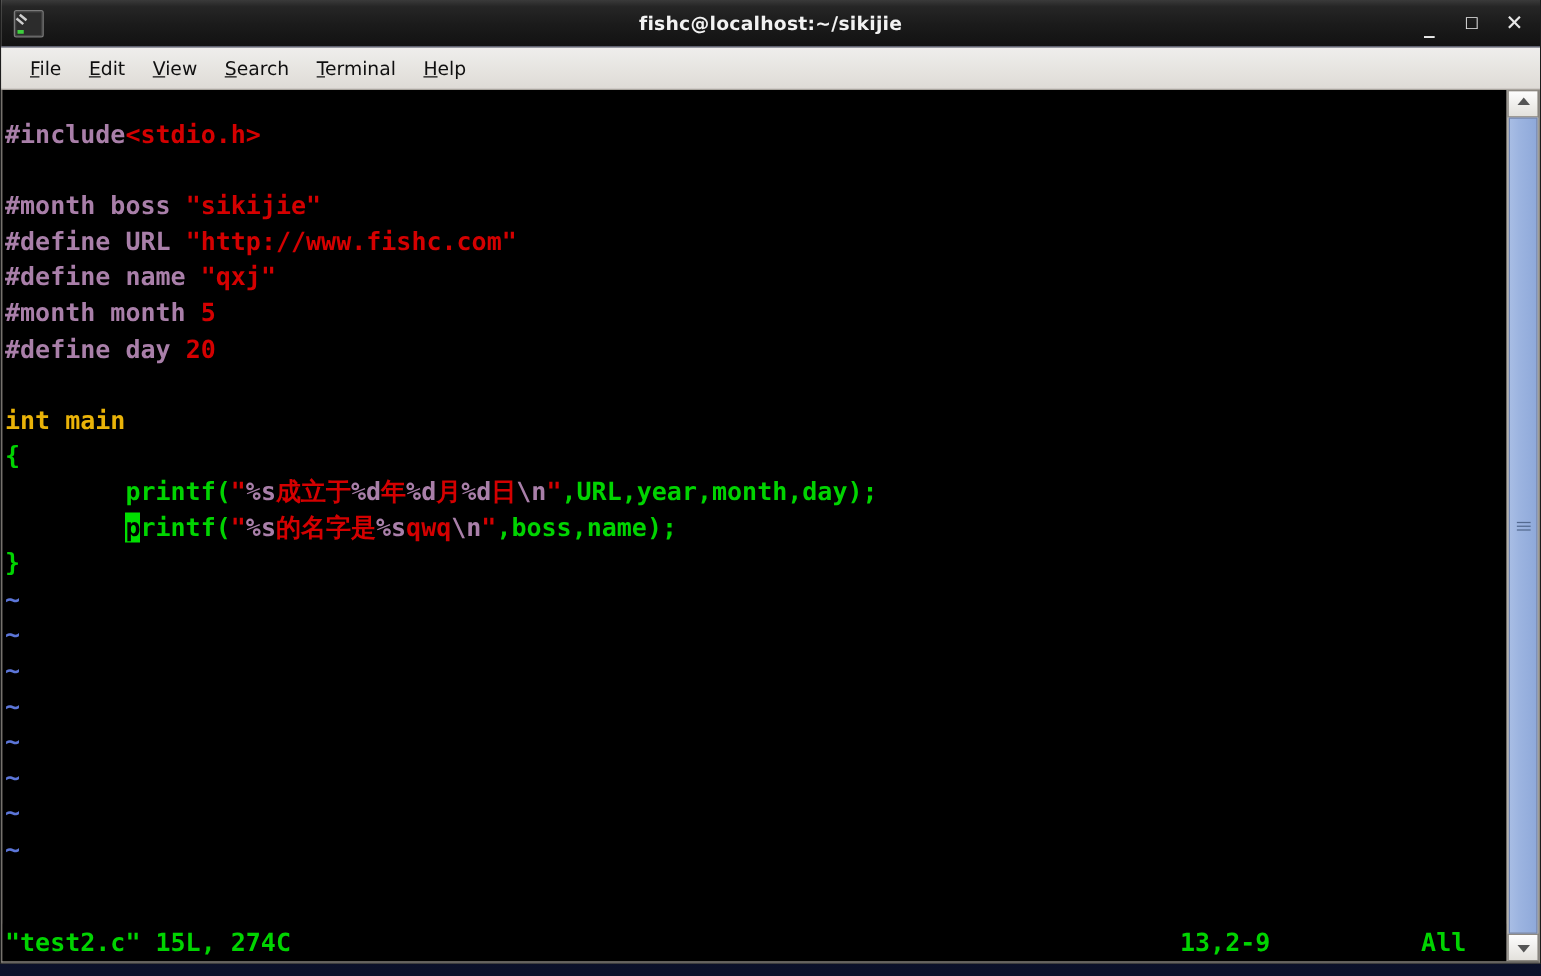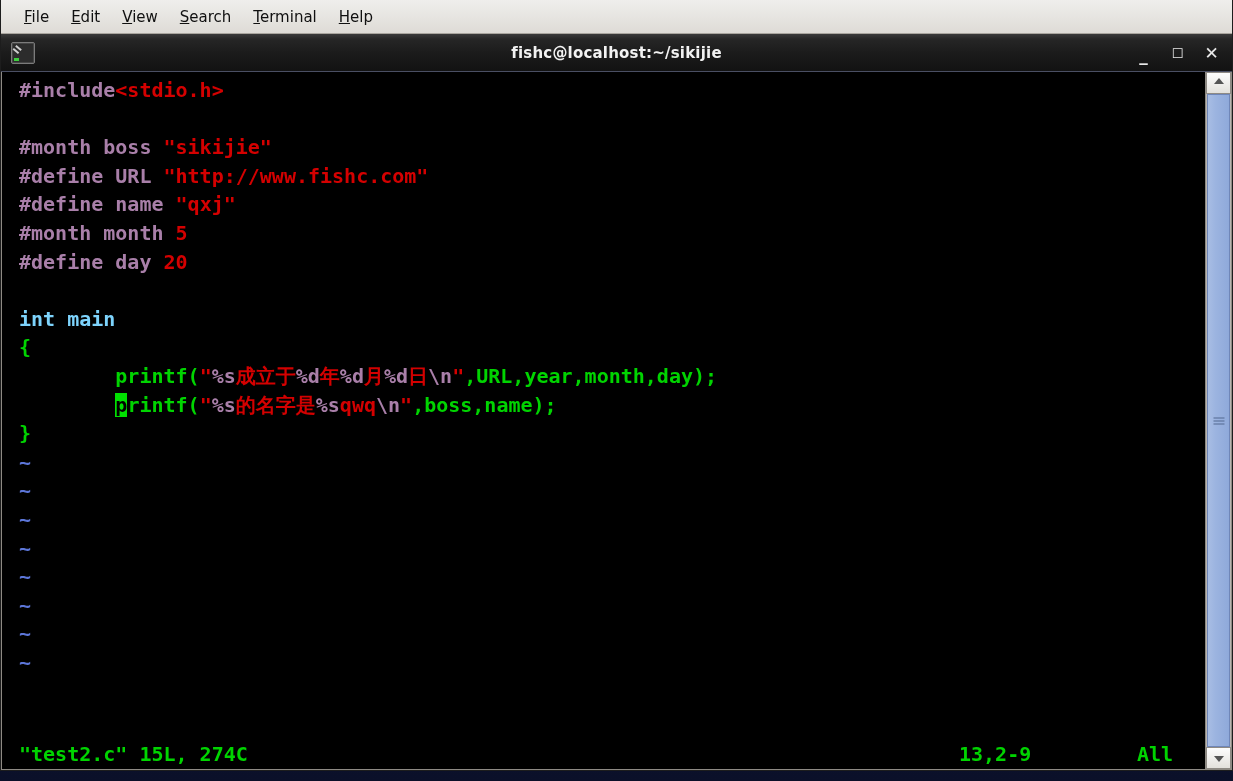--- a/index.html
+++ b/index.html
@@ -147,41 +147,40 @@
     border-top: none;
     box-sizing: border-box;
     overflow: hidden;
   }
 
   #screen {
     flex: 1 1 auto;
     background: #000000;
     position: relative;
     overflow: hidden;
-    padding: 4px 0 0 2px;
-    box-sizing: border-box;
-    margin-left: 15px;
+    padding: 21px 0 0 2px;
+    box-sizing: border-box;
   }
 
   .line {
     font-family: "DejaVu Sans Mono", monospace;
     font-size: 20px;
     font-weight: bold;
     line-height: 28.6px;
     height: 28.6px;
     white-space: pre;
     letter-spacing: 0px;
   }
 
   
   .c-pre    { color: #a97fa9; }  
   .c-str    { color: #d40000; }  
   .c-id     { color: #00d400; }  
   .c-kw     { color: #c0a000; }  
-  .c-type   { color: #7dd3fc; }  
+  .c-type   { color: #eab308; }  
   .c-tilde  { color: #5c76d8; }
 
   .cursor {
     background: #00e000;
     color: #000000;
   }
 
   
   #statusline {
     position: absolute;
@@ -263,45 +262,45 @@
     background: #53698f;
     margin-bottom: 2px;
   }
 </style>
 </head>
 <body>
 
 <div id="desktop">
 
   <div id="window">
+
+    <div id="titlebar">
+      <div id="term-icon"></div>
+      <div id="title-text">fishc@localhost:~/sikijie</div>
+      <div id="win-buttons">
+        <div class="win-btn" id="btn-min">
+          <span>_</span>
+        </div>
+        <div class="win-btn" id="btn-max">
+          <span>☐</span>
+        </div>
+        <div class="win-btn" id="btn-close">
+          <span>✕</span>
+        </div>
+      </div>
+    </div>
 
     <div id="menubar">
         <div class="menu-item"><u>F</u>ile</div>
         <div class="menu-item"><u>E</u>dit</div>
         <div class="menu-item"><u>V</u>iew</div>
         <div class="menu-item"><u>S</u>earch</div>
         <div class="menu-item"><u>T</u>erminal</div>
         <div class="menu-item"><u>H</u>elp</div>
       </div>
-
-    <div id="titlebar">
-      <div id="term-icon"></div>
-      <div id="title-text">fishc@localhost:~/sikijie</div>
-      <div id="win-buttons">
-        <div class="win-btn" id="btn-min">
-          <span>_</span>
-        </div>
-        <div class="win-btn" id="btn-max">
-          <span>☐</span>
-        </div>
-        <div class="win-btn" id="btn-close">
-          <span>✕</span>
-        </div>
-      </div>
-    </div>
 
     <div id="term-area">
 
       <div id="screen">
         <div id="code-lines">
             <div class="line"><span class="c-pre">#include</span><span class="c-str">&lt;stdio.h&gt;</span></div>
             <div class="line">&nbsp;</div>
             <div class="line"><span class="c-pre">#month boss </span><span class="c-str">"sikijie"</span></div>
             <div class="line"><span class="c-pre">#define URL </span><span class="c-str">"http://www.fishc.com"</span></div>
             <div class="line"><span class="c-pre">#define name </span><span class="c-str">"qxj"</span></div>

